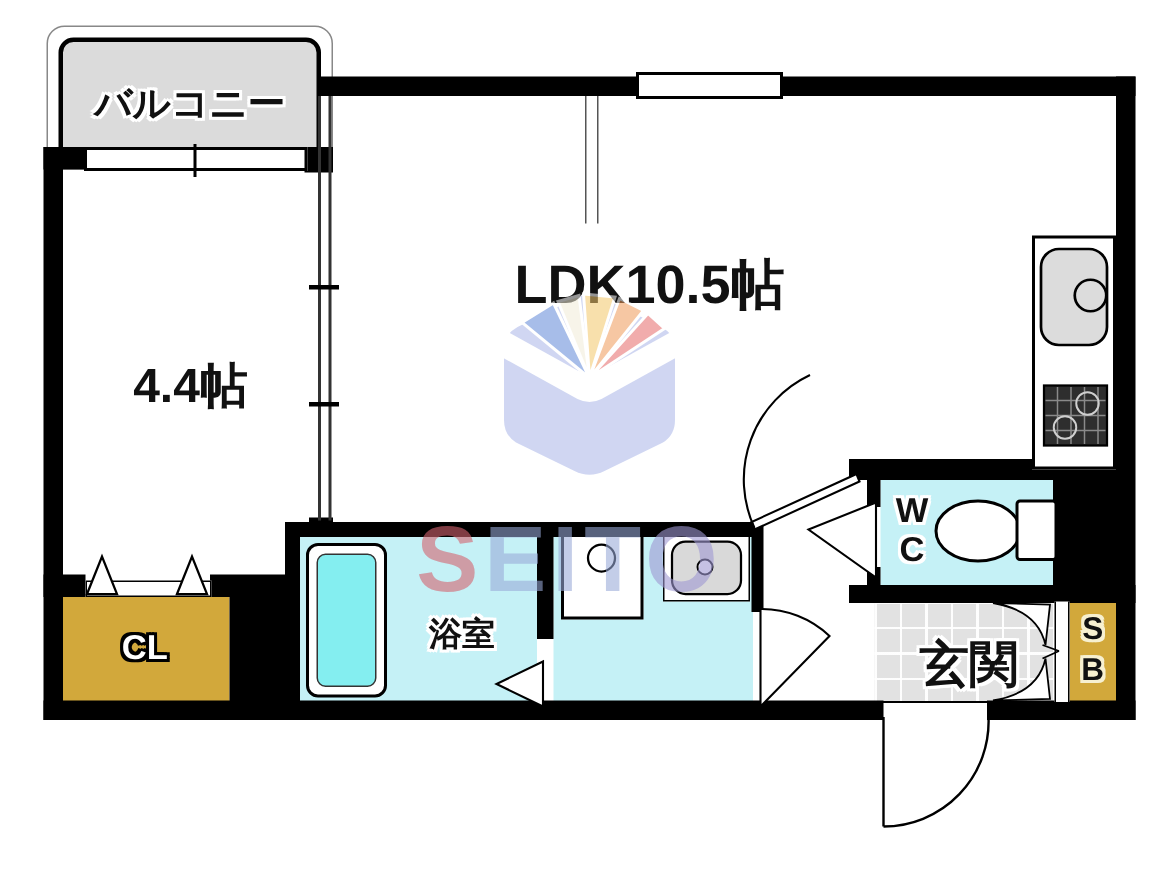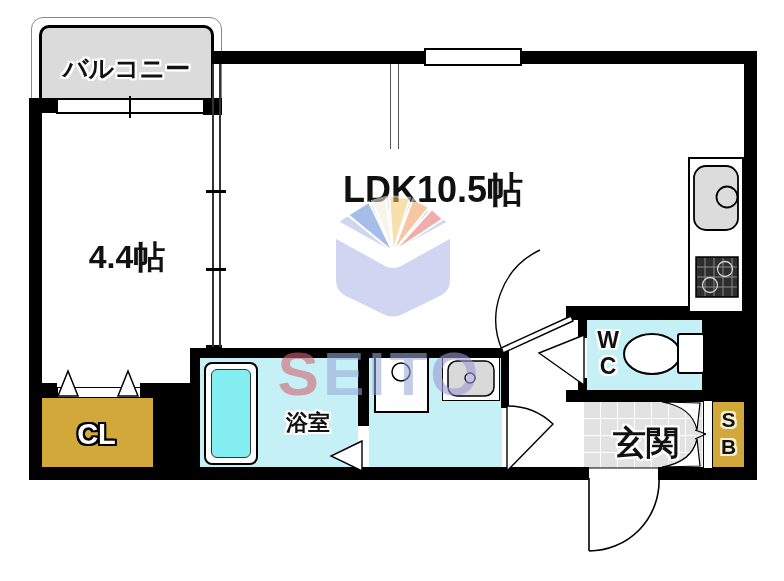--- a/index.html
+++ b/index.html
@@ -127,21 +127,21 @@
 
   <div class="lbl" style="left:39px;top:52px;width:175px;font-size:25px;">バルコニー</div>
   <div class="lbl" style="left:47px;top:236px;width:160px;font-size:32px;">4.4帖</div>
   <div class="lbl" style="left:303px;top:166px;width:260px;font-size:36px;">LDK10.5帖</div>
   <div class="lbl" style="left:253px;top:385px;width:110px;font-size:22px;margin-top:23px;">浴室</div>
   <div class="lbl" style="left:592px;top:327px;width:32px;font-size:23px;line-height:26px;">
     <span>W</span><br>
     <span>C</span>
   </div>
   <div class="lbl" style="left:598px;top:421px;width:96px;font-size:33px;">玄関</div>
-  <div class="lbl lbl-dark-outline" style="left:40px;top:418px;width:113px;font-size:29px;">CL</div>
+  <div class="lbl lbl-dark-outline" style="left:40px;top:418px;width:113px;font-size:23px;">CL</div>
   <div class="lbl lbl-cream-outline" style="left:713px;top:406px;width:31px;font-size:21px;line-height:27px;">
     <span>S</span><br>
     <span>B</span>
   </div>
 
   <svg id="wm-logo" width="784" height="581" viewBox="0 0 784 581">
     <g>
       <path d="M336,232 Q336,223 345,218 L383,199 Q393,194 403,199 L441,218 Q450,223 450,232 L450,280 Q450,290 442,295 L403,314 Q393,319 383,314 L344,295 Q336,290 336,280 Z" fill="#aab6e8"></path>
       <path d="M393,252 L348,215 L369,202 Z" fill="#6088d8" stroke="#fff" stroke-width="2"></path>
       <path d="M393,252 L372,201 L386,197 Z" fill="#f2ecd8" stroke="#fff" stroke-width="2"></path>

